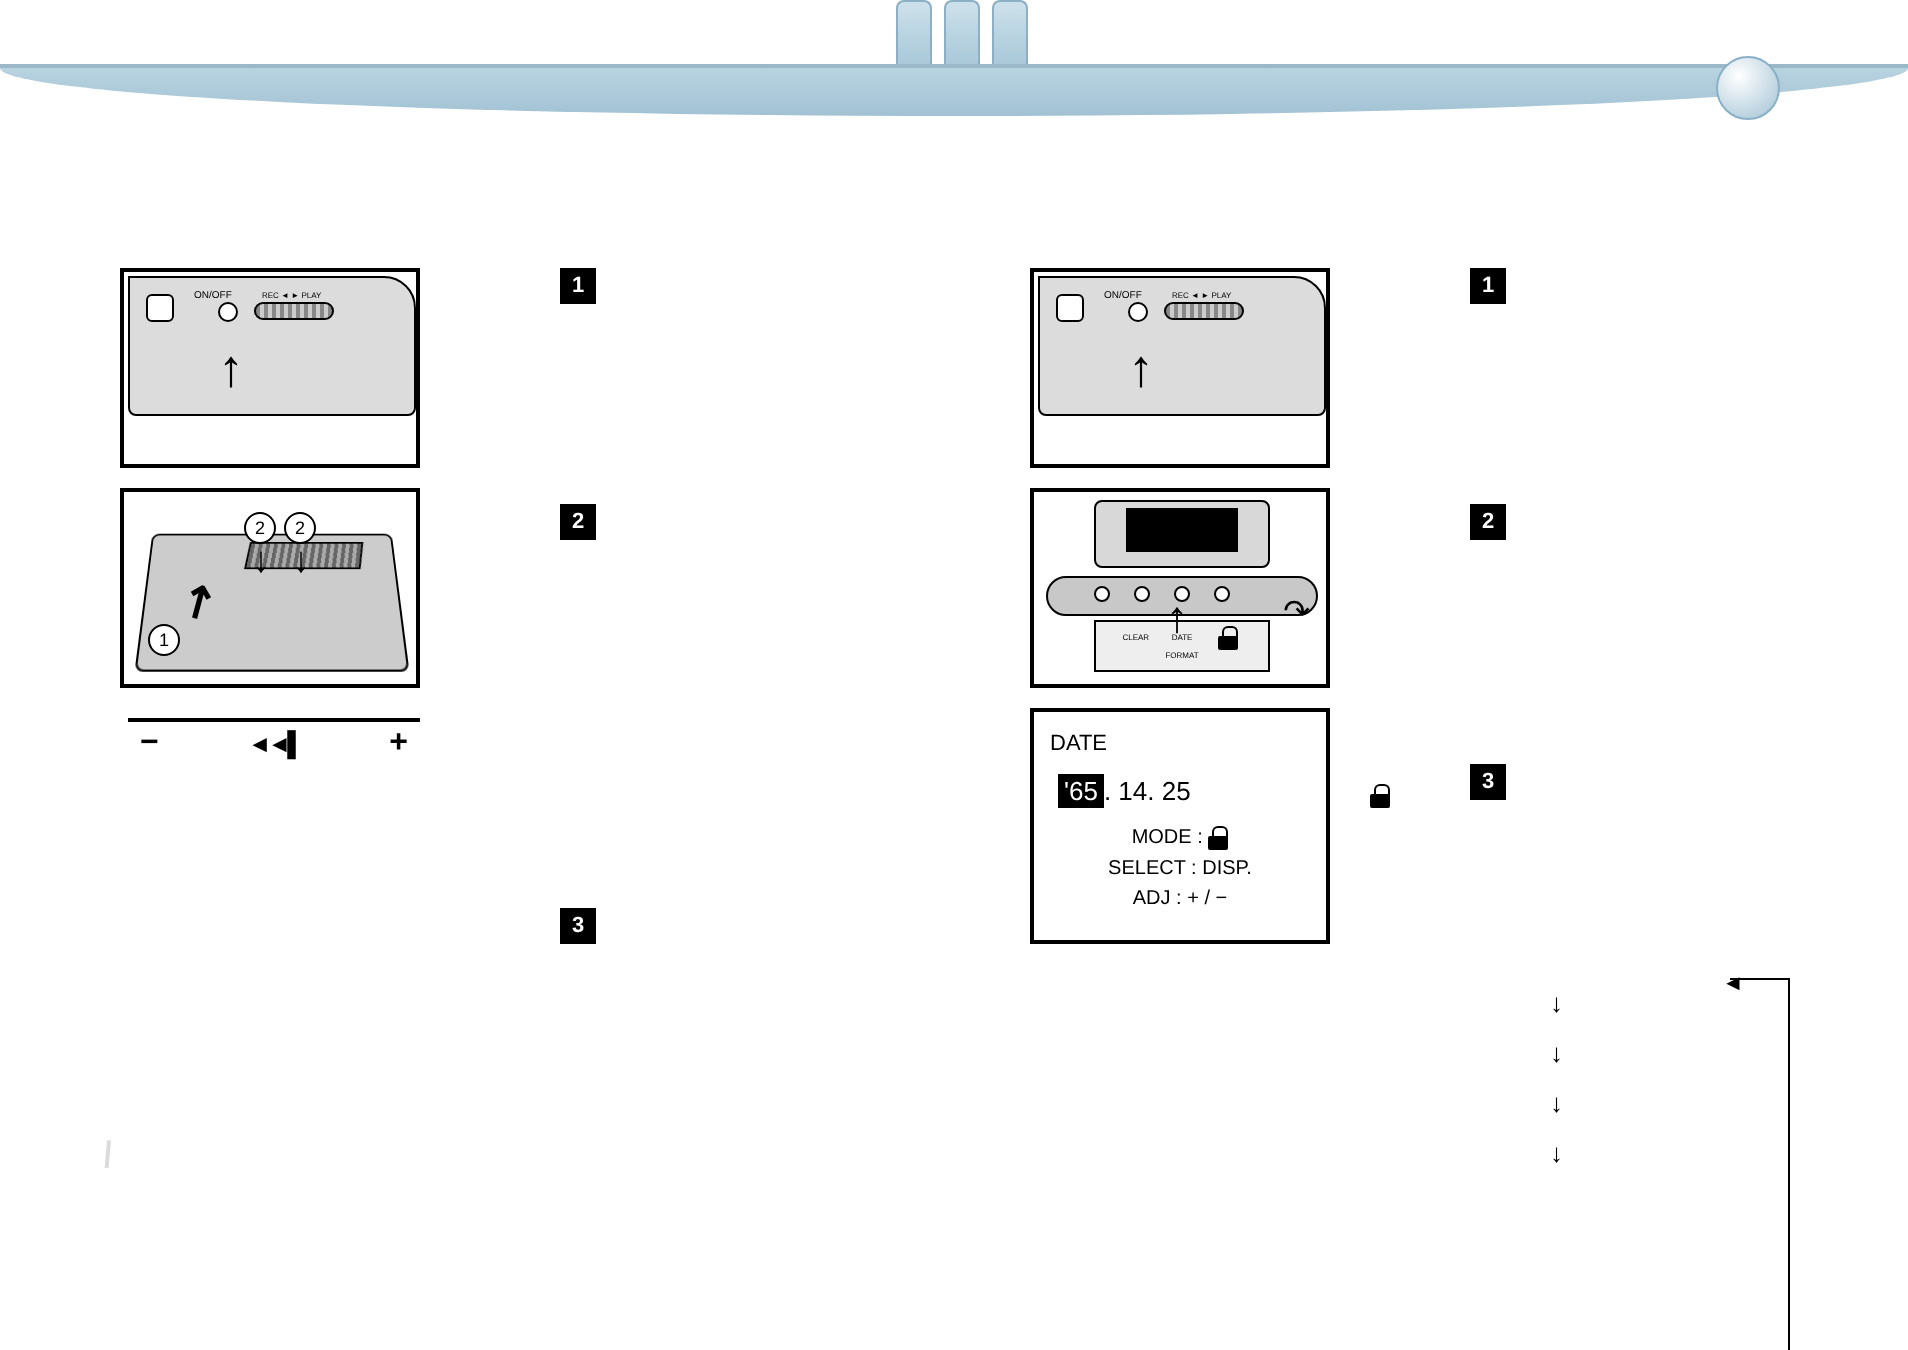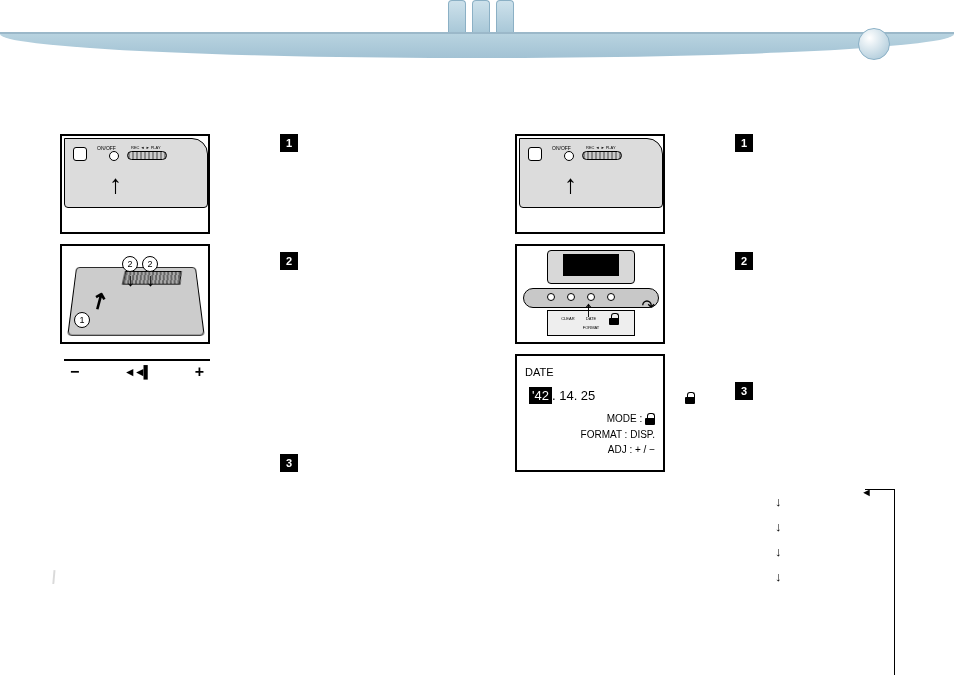--- a/index.html
+++ b/index.html
@@ -17,21 +17,21 @@
 .fig{width:150px;height:100px;border:2px solid #000;background:#fff;margin-bottom:10px;position:relative;overflow:hidden}
 .num{position:absolute;width:18px;height:18px;background:#000;color:#fff;font-size:11px;font-weight:bold;display:flex;align-items:center;justify-content:center}
 .numcol{position:absolute;left:220px;top:0;width:22px}
 .nA{top:0}
 .minus{position:absolute;top:225px;left:4px;width:146px;display:flex;justify-content:space-between;align-items:center;border-top:2px solid #000;font-size:16px;font-weight:bold;padding:2px 6px 0}
 .rewind{font-size:12px;letter-spacing:-2px}
 .datebox{width:150px;height:118px;border:2px solid #000;background:#fff;padding:10px 8px;font-size:10px;margin-top:10px}
 .datebox .dt{font-size:11px;margin-bottom:10px}
 .datebox .dline{font-size:13px;margin-bottom:10px;margin-left:4px}
 .datebox .yr{background:#000;color:#fff;padding:1px 3px}
-.datebox .mline{text-align:right;margin:4px 0;font-size:10px}
+.datebox .mline{text-align:center;margin:4px 0;font-size:10px}
 .lockicon{display:inline-block;width:10px;height:12px;vertical-align:middle;position:relative}
 .lockicon::before{content:"";position:absolute;top:0;left:2px;width:6px;height:5px;border:1.5px solid #000;border-bottom:none;border-radius:3px 3px 0 0}
 .lockicon::after{content:"";position:absolute;top:5px;left:0;width:10px;height:7px;background:#000;border-radius:1px}
 .side{position:absolute;left:170px;top:255px;font-size:14px}
 .flow{position:absolute;left:260px;top:350px;font-size:13px}
 .flow .ar{display:block;text-align:center;margin:10px 0}
 .flowpipe{position:absolute;left:350px;top:355px;width:30px;height:250px;border-top:1px solid #000;border-right:1px solid #000}
 .flowarrow{position:absolute;left:346px;top:352px;font-size:11px}
 .body1{position:absolute;top:2px;left:2px;width:144px;height:70px;background:#dcdcdc;border-radius:0 16px 4px 4px;border:1px solid #000}
 .body1 .lens{position:absolute;top:8px;left:8px;width:14px;height:14px;border:1px solid #000;border-radius:3px;background:#fff}
@@ -144,24 +144,24 @@
             <br>
             <span class="sl">FORMAT</span>
           </div>
           <div class="uarr">↑</div>
           <div class="curve">↷</div>
         </div>
       </div>
       <div class="datebox">
         <div class="dt">DATE</div>
         <div class="dline">
-          <span class="yr">'42</span><span>.  14.  25</span>
+          <span class="yr">'65</span><span>.  14.  25</span>
         </div>
         <div class="mline"><span>MODE : </span><span class="lockicon"></span></div>
-        <div class="mline">FORMAT : DISP.</div>
+        <div class="mline">SELECT : DISP.</div>
         <div class="mline">ADJ : + / −</div>
       </div>
     </div>
     <div class="numcol">
       <div class="num nA">1</div>
       <div class="num" style="top:118px">2</div>
       <div class="num" style="top:248px">3</div>
     </div>
     <div class="side"><span class="lockicon"></span></div>
     <div class="flow">

